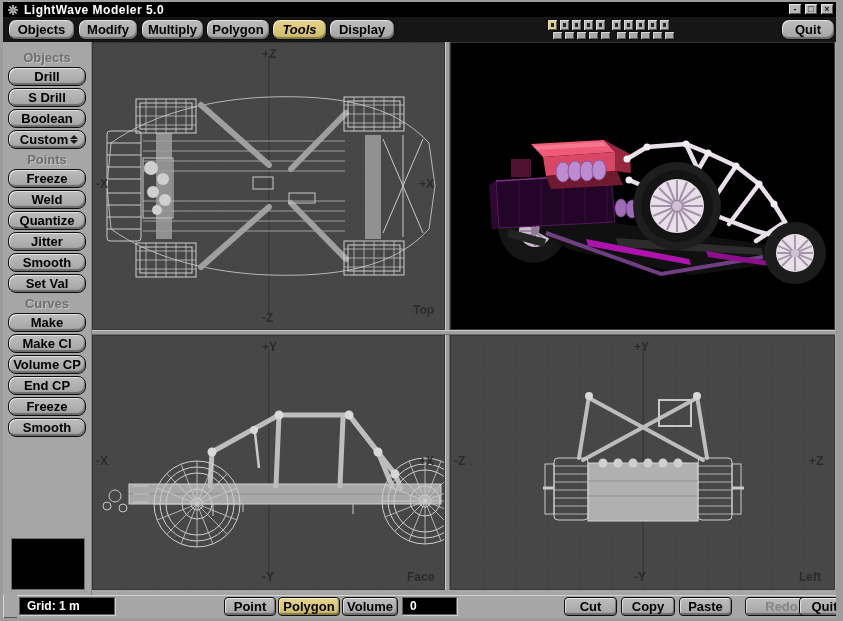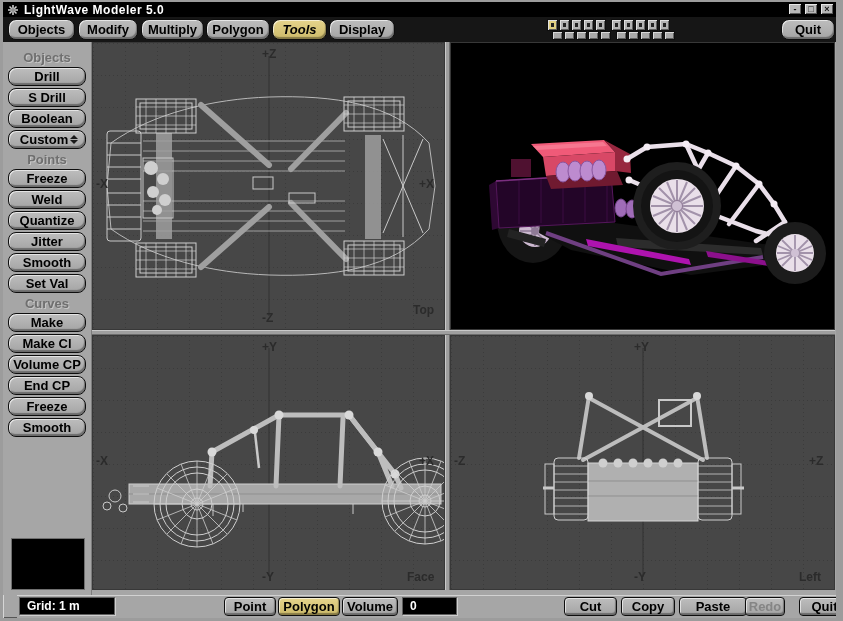--- a/index.html
+++ b/index.html
@@ -405,18 +405,18 @@
   </div>
 
   <div class="statusbar">
     <div class="blackfield" style="left:2px;width:96px">Grid: 1 m</div>
     <div class="stbtn" style="left:207px;width:52px">Point</div>
     <div class="stbtn active" style="left:261px;width:62px">Polygon</div>
     <div class="stbtn" style="left:325px;width:56px">Volume</div>
     <div class="blackfield" style="left:385px;width:55px">0</div>
     <div class="stbtn" style="left:547px;width:53px">Cut</div>
     <div class="stbtn" style="left:604px;width:54px">Copy</div>
-    <div class="stbtn" style="left:662px;width:68px">Paste</div>
-    <div class="stbtn disabled" style="left:728px;width:40px">Redo</div>
+    <div class="stbtn" style="left:662px;width:53px">Paste</div>
+    <div class="stbtn disabled" style="left:728px;width:73px">Redo</div>
     <div class="stbtn" style="left:782px;width:51px">Quit</div>
   </div>
 
 </div>
 
 </body></html>

